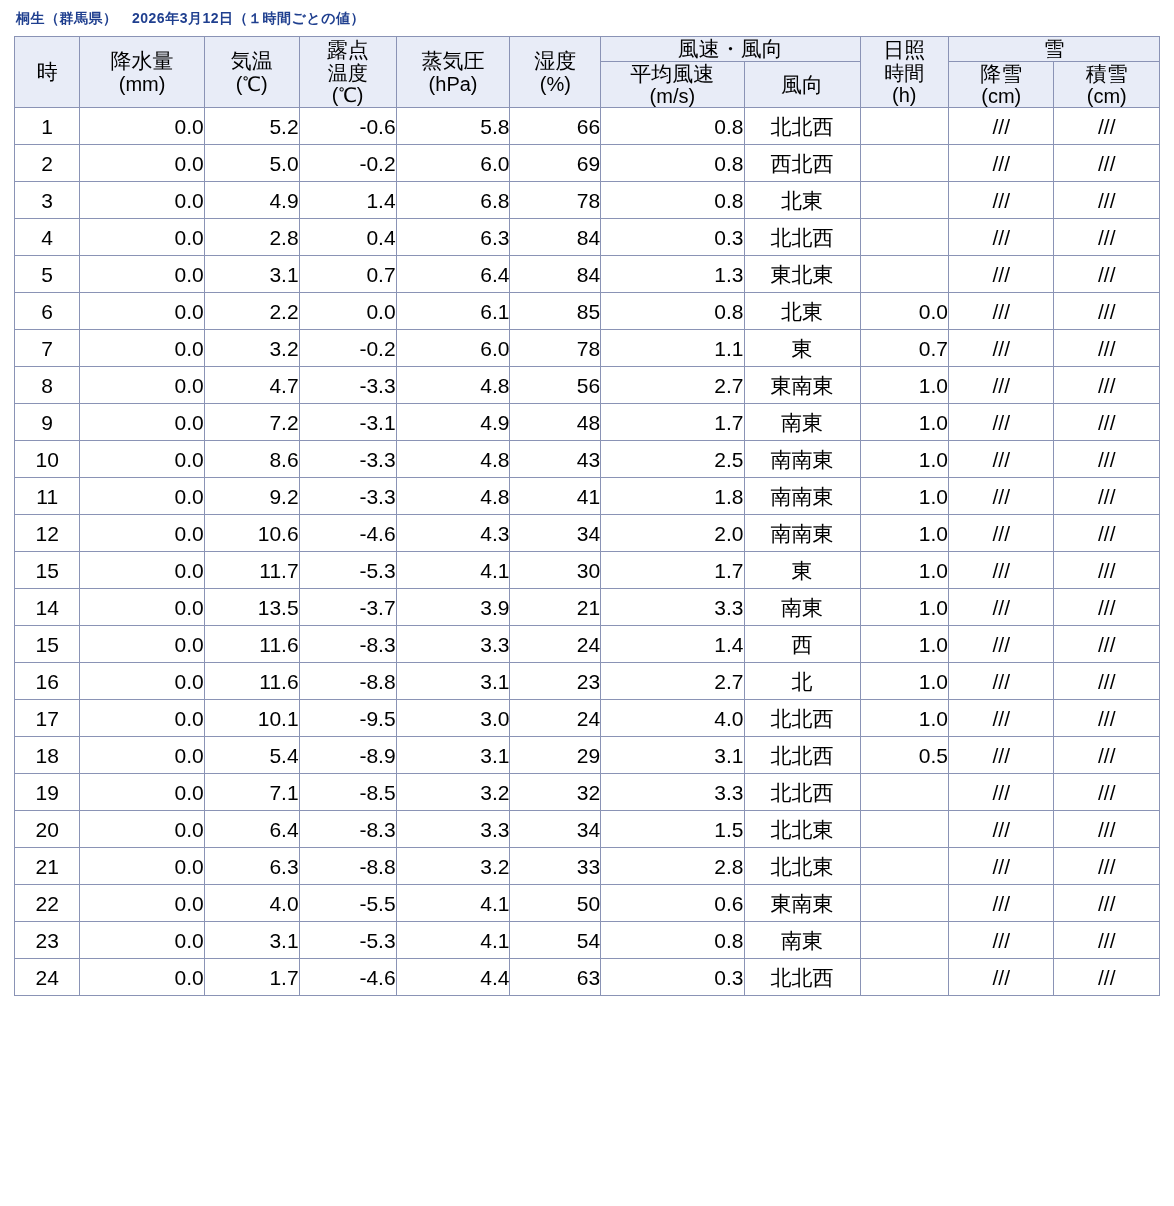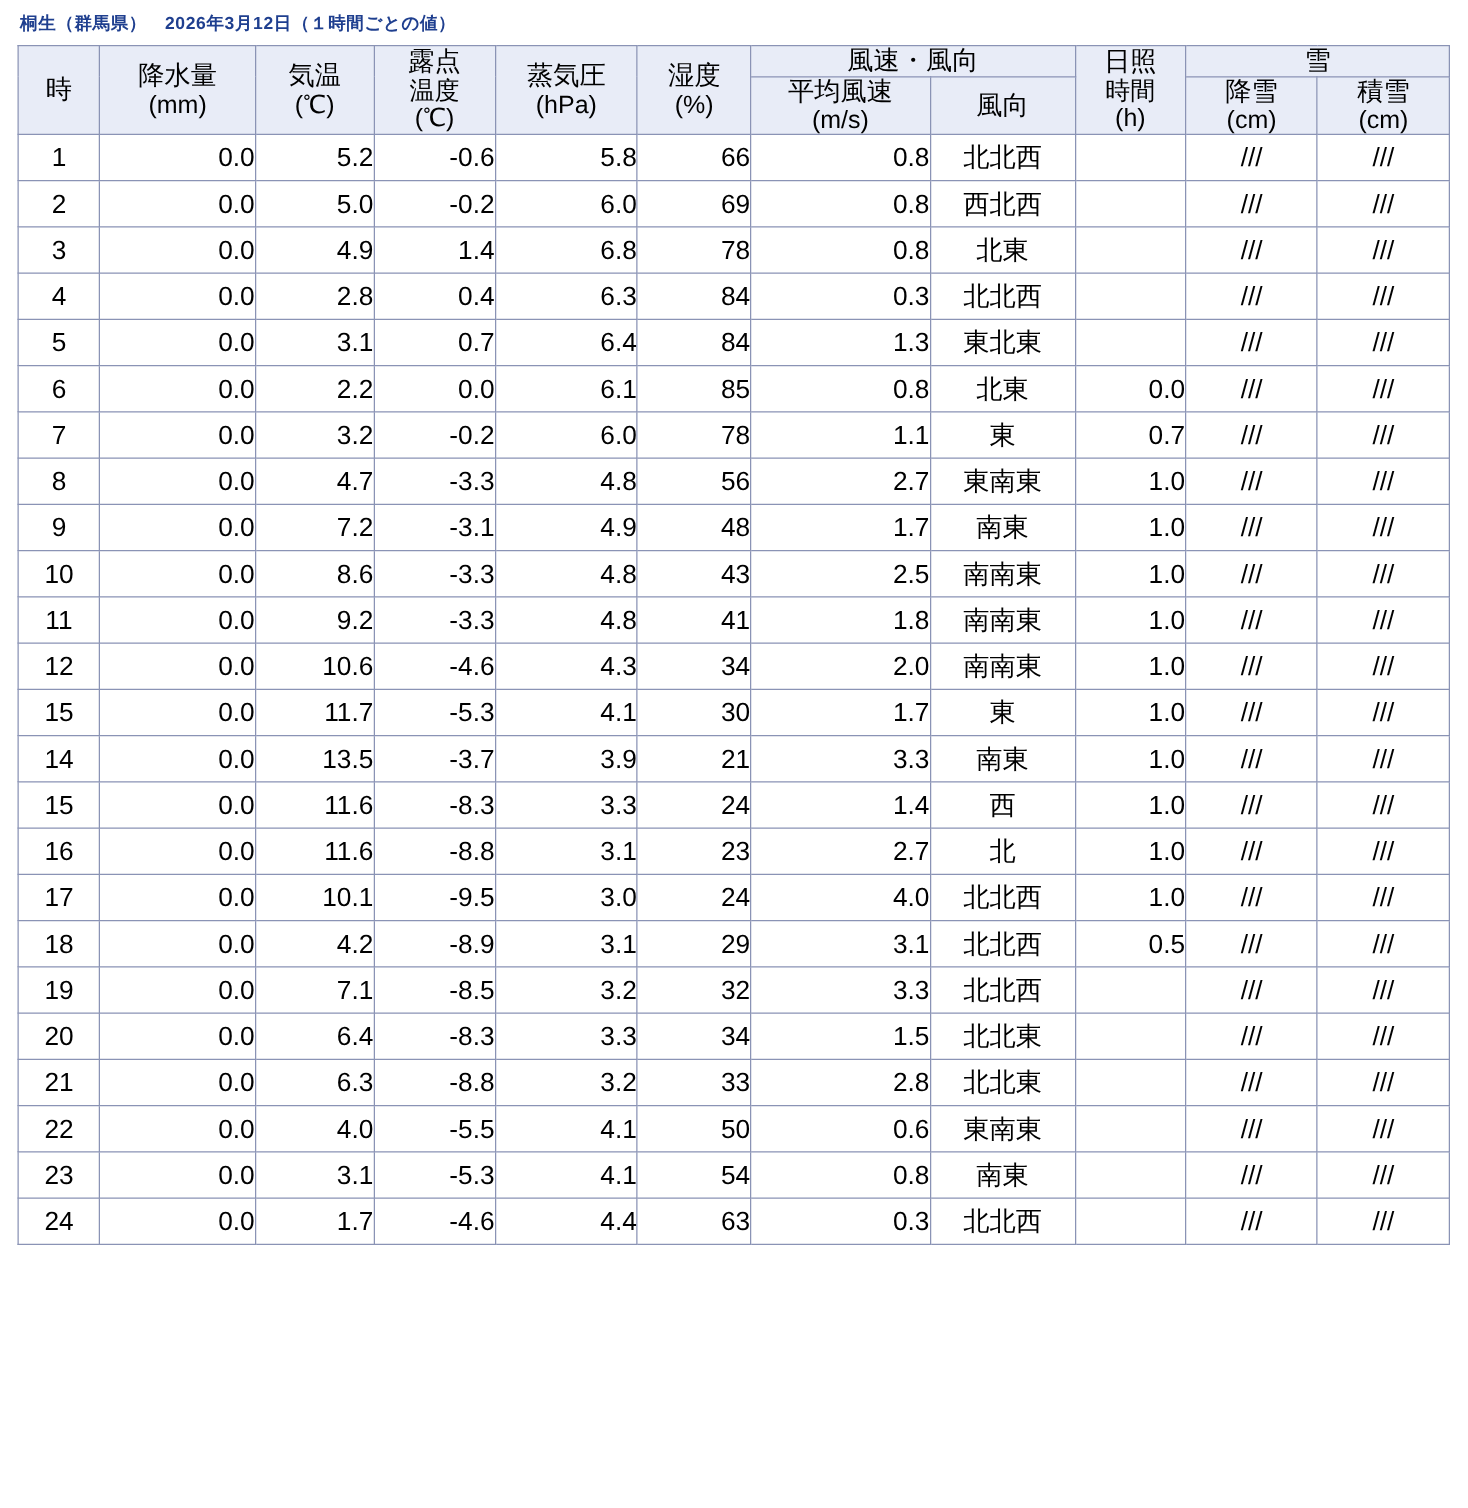--- a/index.html
+++ b/index.html
@@ -360,21 +360,21 @@
           <td class="num">24</td>
           <td class="num">4.0</td>
           <td class="ctr">北北西</td>
           <td class="num">1.0</td>
           <td class="ctr">///</td>
           <td class="ctr">///</td>
         </tr>
         <tr>
           <td class="ctr">18</td>
           <td class="num">0.0</td>
-          <td class="num">4.2</td>
+          <td class="num">5.4</td>
           <td class="num">-8.9</td>
           <td class="num">3.1</td>
           <td class="num">29</td>
           <td class="num">3.1</td>
           <td class="ctr">北北西</td>
           <td class="num">0.5</td>
           <td class="ctr">///</td>
           <td class="ctr">///</td>
         </tr>
         <tr>

